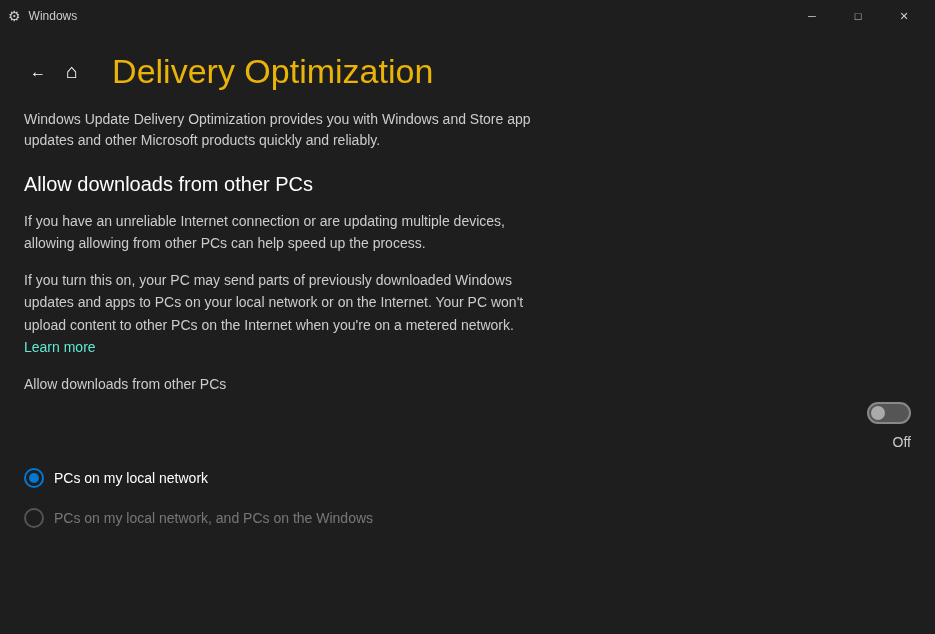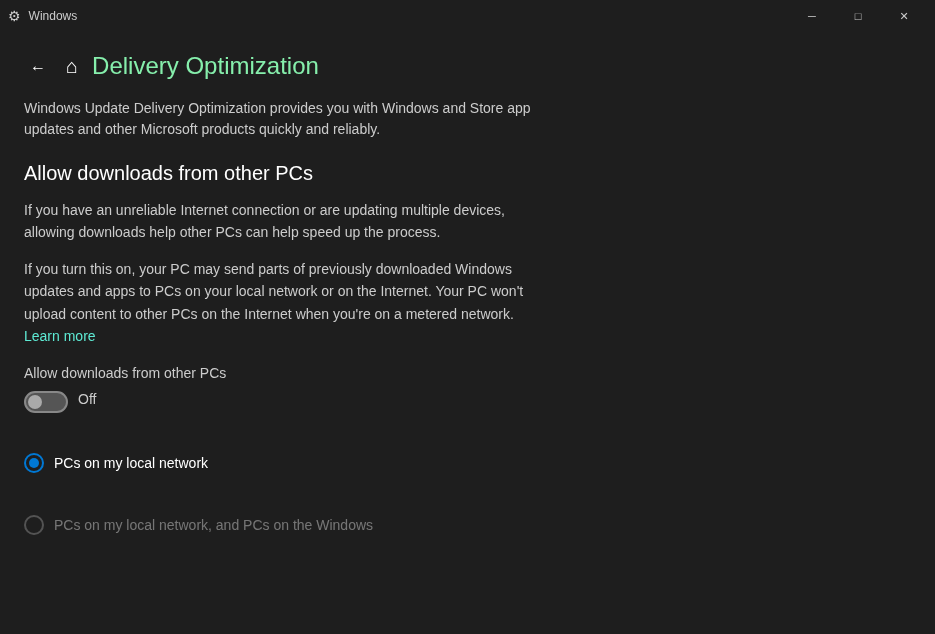--- a/index.html
+++ b/index.html
@@ -96,23 +96,24 @@
       background: transparent;
       outline: none;
     }
 
     .home-icon {
       font-size: 20px;
       color: #ffffff;
     }
 
     .page-title {
-      font-size: 24px;
+      font-size: 34px;
       font-weight: 300;
-      color: #86efac;
+      color: #eab308;
+      margin-left: 20px;
     }
 
     .description {
       font-size: 14px;
       color: #cccccc;
       line-height: 1.5;
       margin-bottom: 22px;
       max-width: 520px;
     }
 
@@ -144,23 +145,24 @@
     }
 
     .toggle-label {
       font-size: 14px;
       color: #cccccc;
       margin-bottom: 10px;
     }
 
     .toggle-row {
       display: flex;
-      align-items: flex-start;
+      align-items: flex-end;
       gap: 10px;
       margin-bottom: 18px;
+      flex-direction: column;
     }
 
     .toggle {
       position: relative;
       width: 44px;
       height: 22px;
       cursor: pointer;
     }
 
     .toggle-track {
@@ -195,21 +197,20 @@
       gap: 20px;
       margin-left: 0;
     }
 
     .radio-item {
       display: flex;
       align-items: center;
       gap: 10px;
       cursor: pointer;
       opacity: 0.5;
-      margin-top: 22px;
     }
 
     .radio-item.active {
       opacity: 1;
     }
 
     .radio-circle {
       width: 20px;
       height: 20px;
       border-radius: 50%;
@@ -264,21 +265,21 @@
         <span>←</span>
       </button>
       <span class="home-icon">⌂</span>
       <h1 class="page-title">Delivery Optimization</h1>
     </div>
 
     <p class="description">Windows Update Delivery Optimization provides you with Windows and Store app updates and other Microsoft products quickly and reliably.</p>
 
     <h2 class="section-title">Allow downloads from other PCs</h2>
 
-    <p class="section-desc">If you have an unreliable Internet connection or are updating multiple devices, allowing downloads help other PCs can help speed up the process.</p>
+    <p class="section-desc">If you have an unreliable Internet connection or are updating multiple devices, allowing allowing from other PCs can help speed up the process.</p>
 
     <p class="section-desc">
       <span>If you turn this on, your PC may send parts of previously downloaded Windows updates and apps to PCs on your local network or on the Internet. Your PC won't upload content to other PCs on the Internet when you're on a metered network.</span>
       <br>
       <a class="learn-more">Learn more</a>
     </p>
 
     <div class="toggle-section">
       <div class="toggle-label">Allow downloads from other PCs</div>
       <div class="toggle-row">

